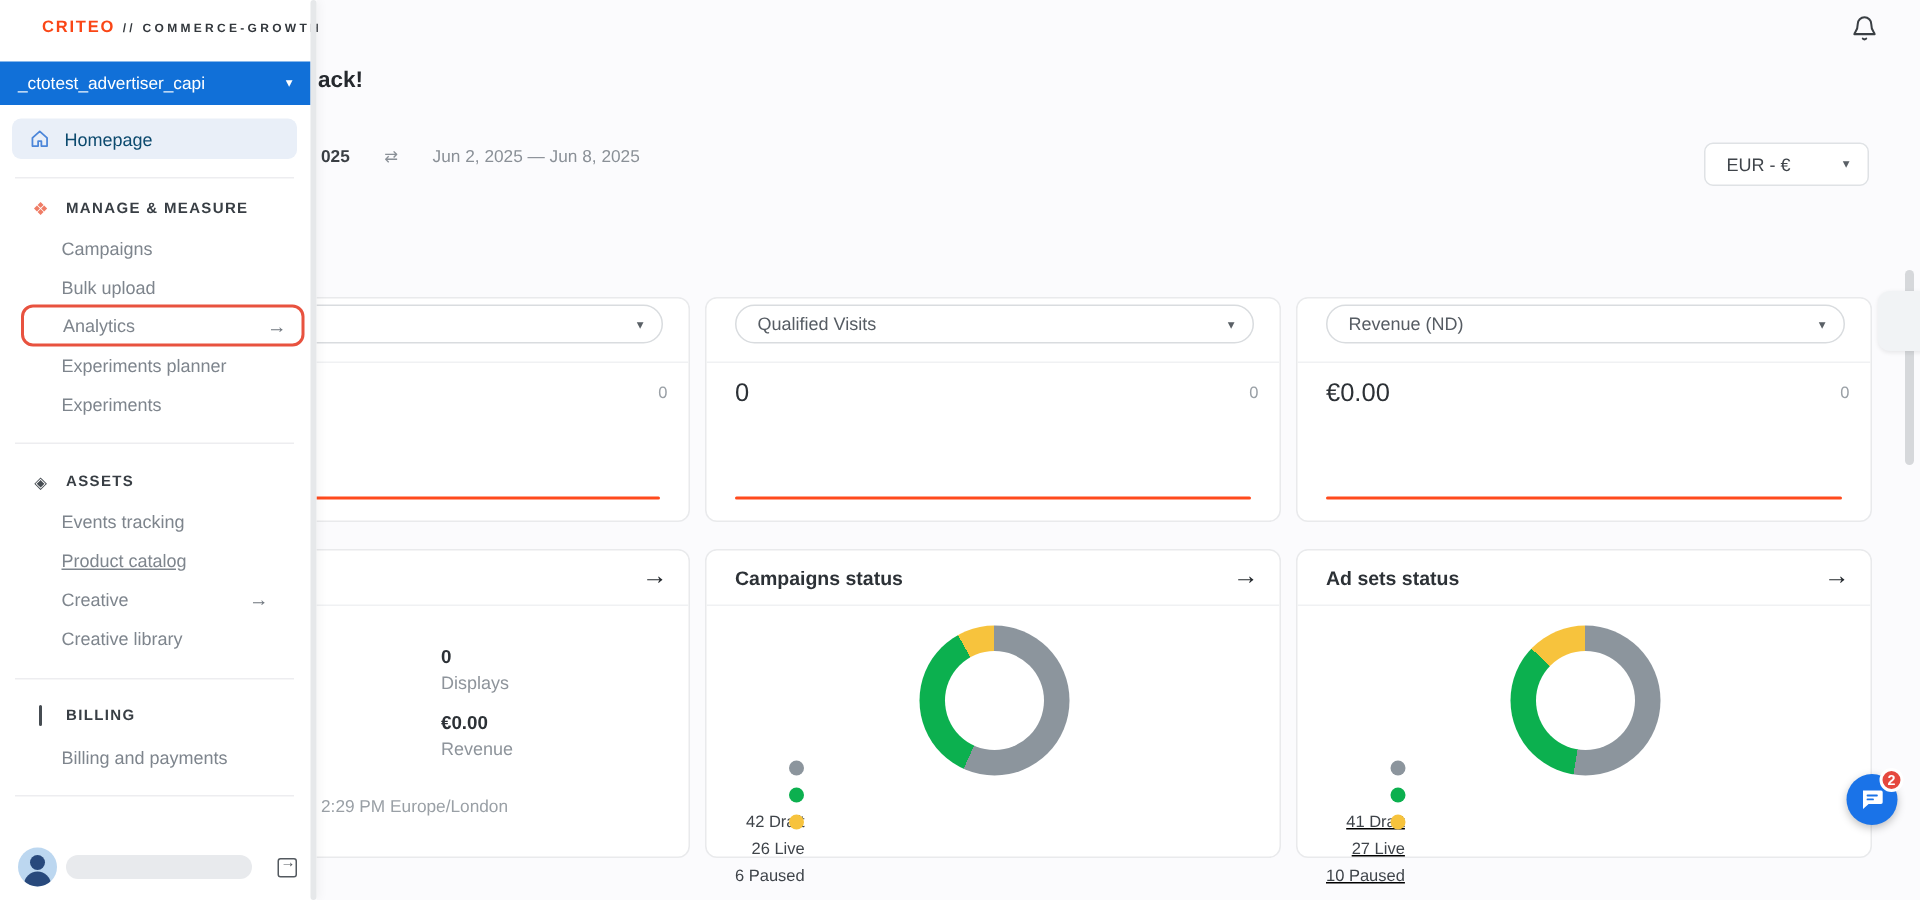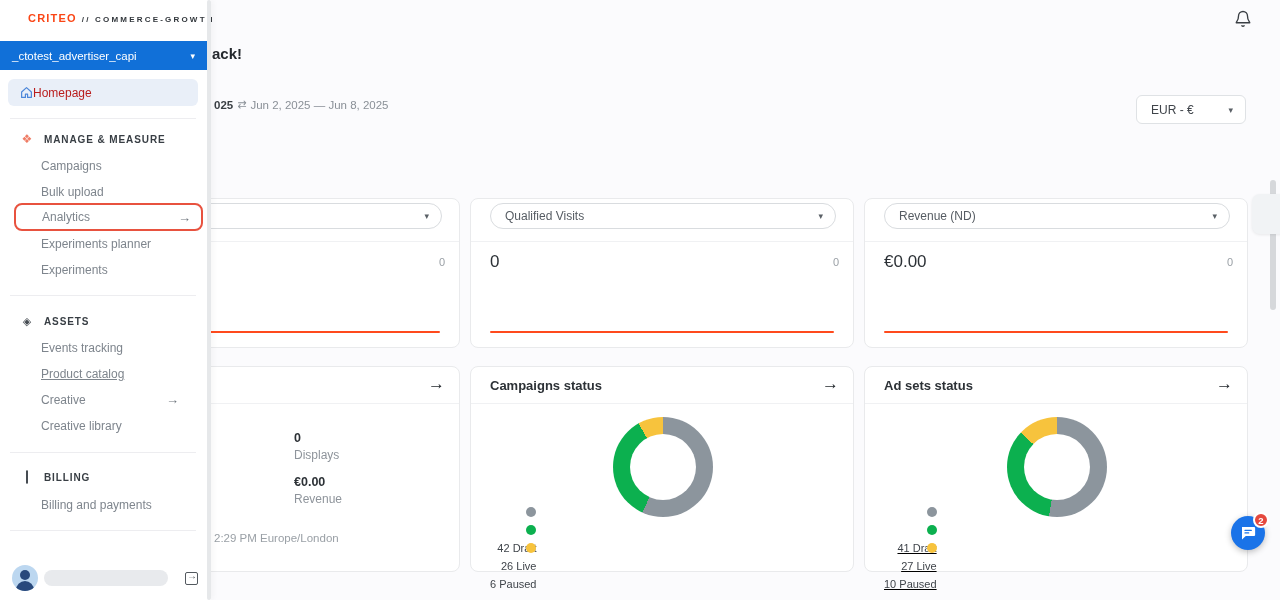--- a/index.html
+++ b/index.html
@@ -4,21 +4,21 @@
 <style>
   * { margin:0; padding:0; box-sizing:border-box; }
   html,body { width:1280px; height:600px; }
   body { font-family:"Liberation Sans","DejaVu Sans",sans-serif; background:#fbfbfd; overflow:hidden; }
   #app { position:relative; width:1280px; height:600px; overflow:hidden; }
 
   
   .main { position:absolute; inset:0; background:#fbfbfd; }
   .bell { position:absolute; top:10px; left:1234px; width:18px; height:18px; cursor:pointer; }
   .welcome { position:absolute; top:45px; left:212px; font-size:15px; font-weight:700; color:#25292e; }
-  .daterow { position:absolute; top:98px; left:214px; font-size:11.5px; color:#8a9097; display:flex; align-items:center; gap:4px; }
+  .daterow { position:absolute; top:98px; left:214px; font-size:11.5px; color:#8a9097; display:flex; align-items:center; gap:23px; }
   .daterow .bold-frag { color:#3a3f44; font-weight:700; }
   .daterow .cmp { font-size:11px; color:#8a9097; }
   .currency { position:absolute; top:95px; left:1136px; width:110px; height:29px; background:#fff;
               border:1px solid #dfe2e5; border-radius:6px; display:flex; align-items:center;
               padding:0 12px 0 14px; font-size:12px; color:#3f444a; cursor:pointer; }
   .currency .caret { margin-left:auto; color:#5a6066; font-size:9px; }
 
   .card { position:absolute; background:#fff; border:1px solid #e9eaec; border-radius:8px; }
   .mcard { top:198px; width:384px; height:150px; }
   .m1 { left:76px; } .m2 { left:470px; } .m3 { left:864px; }
@@ -62,22 +62,22 @@
   .sidebar { position:absolute; top:0; left:0; width:211px; height:600px; background:#fff; z-index:20;
              box-shadow:2px 0 6px rgba(0,0,0,.04);padding-left:15px; }
   .sb-scroll { position:absolute; top:0; right:0; width:4px; height:600px; background:#e6e8ea; border-radius:2px; }
   .logo { position:absolute; top:12px; left:28px; display:flex; align-items:baseline; gap:5px; white-space:nowrap; }
   .logo .c1 { color:#fa4616; font-size:11px; font-weight:800; letter-spacing:1.2px; }
   .logo .c2 { color:#32373c; font-size:8px; font-weight:700; letter-spacing:2.2px; }
   .adv-bar { position:absolute; top:41px; left:0; width:207px; height:29px; background:#1170d8; color:#fff;
              display:flex; align-items:center; padding:0 12px; font-size:11.5px; cursor:pointer; }
   .adv-bar .caret { margin-left:auto; font-size:9px; }
   .home-item { position:absolute; top:79px; left:8px; width:190px; height:27px; background:#e9eff8;
-               border-radius:6px; display:flex; align-items:center; padding:0 12px;
-               color:#b91c1c; font-size:12px; cursor:pointer; }
+               border-radius:6px; display:flex; align-items:center; gap:10px; padding:0 12px;
+               color:#0c4a6e; font-size:12px; cursor:pointer; }
   .sb-div { position:absolute; left:10px; width:186px; height:1px; background:#ededf0; }
   .sec-head { position:absolute; left:20px; display:flex; align-items:center; gap:10px; }
   .sec-icon { width:14px; text-align:center; font-size:11px; color:#464c52; }
   .sec-icon.coral { color:#ef7d66; font-size:12px; }
   .sec-label { font-size:10px; font-weight:700; letter-spacing:.09em; color:#383e44; }
   .sb-item { position:absolute; left:41px; font-size:12px; color:#7e858d; cursor:pointer; white-space:nowrap; }
   .hl-box { position:absolute; top:203px; left:14px; width:189px; height:28px; border:2px solid #e8523f;
             border-radius:8px; display:flex; align-items:center; justify-content:space-between;
             padding:0 10px 0 26px; cursor:pointer; }
   .hl-box .lbl { font-size:12px; color:#7e858d; }

